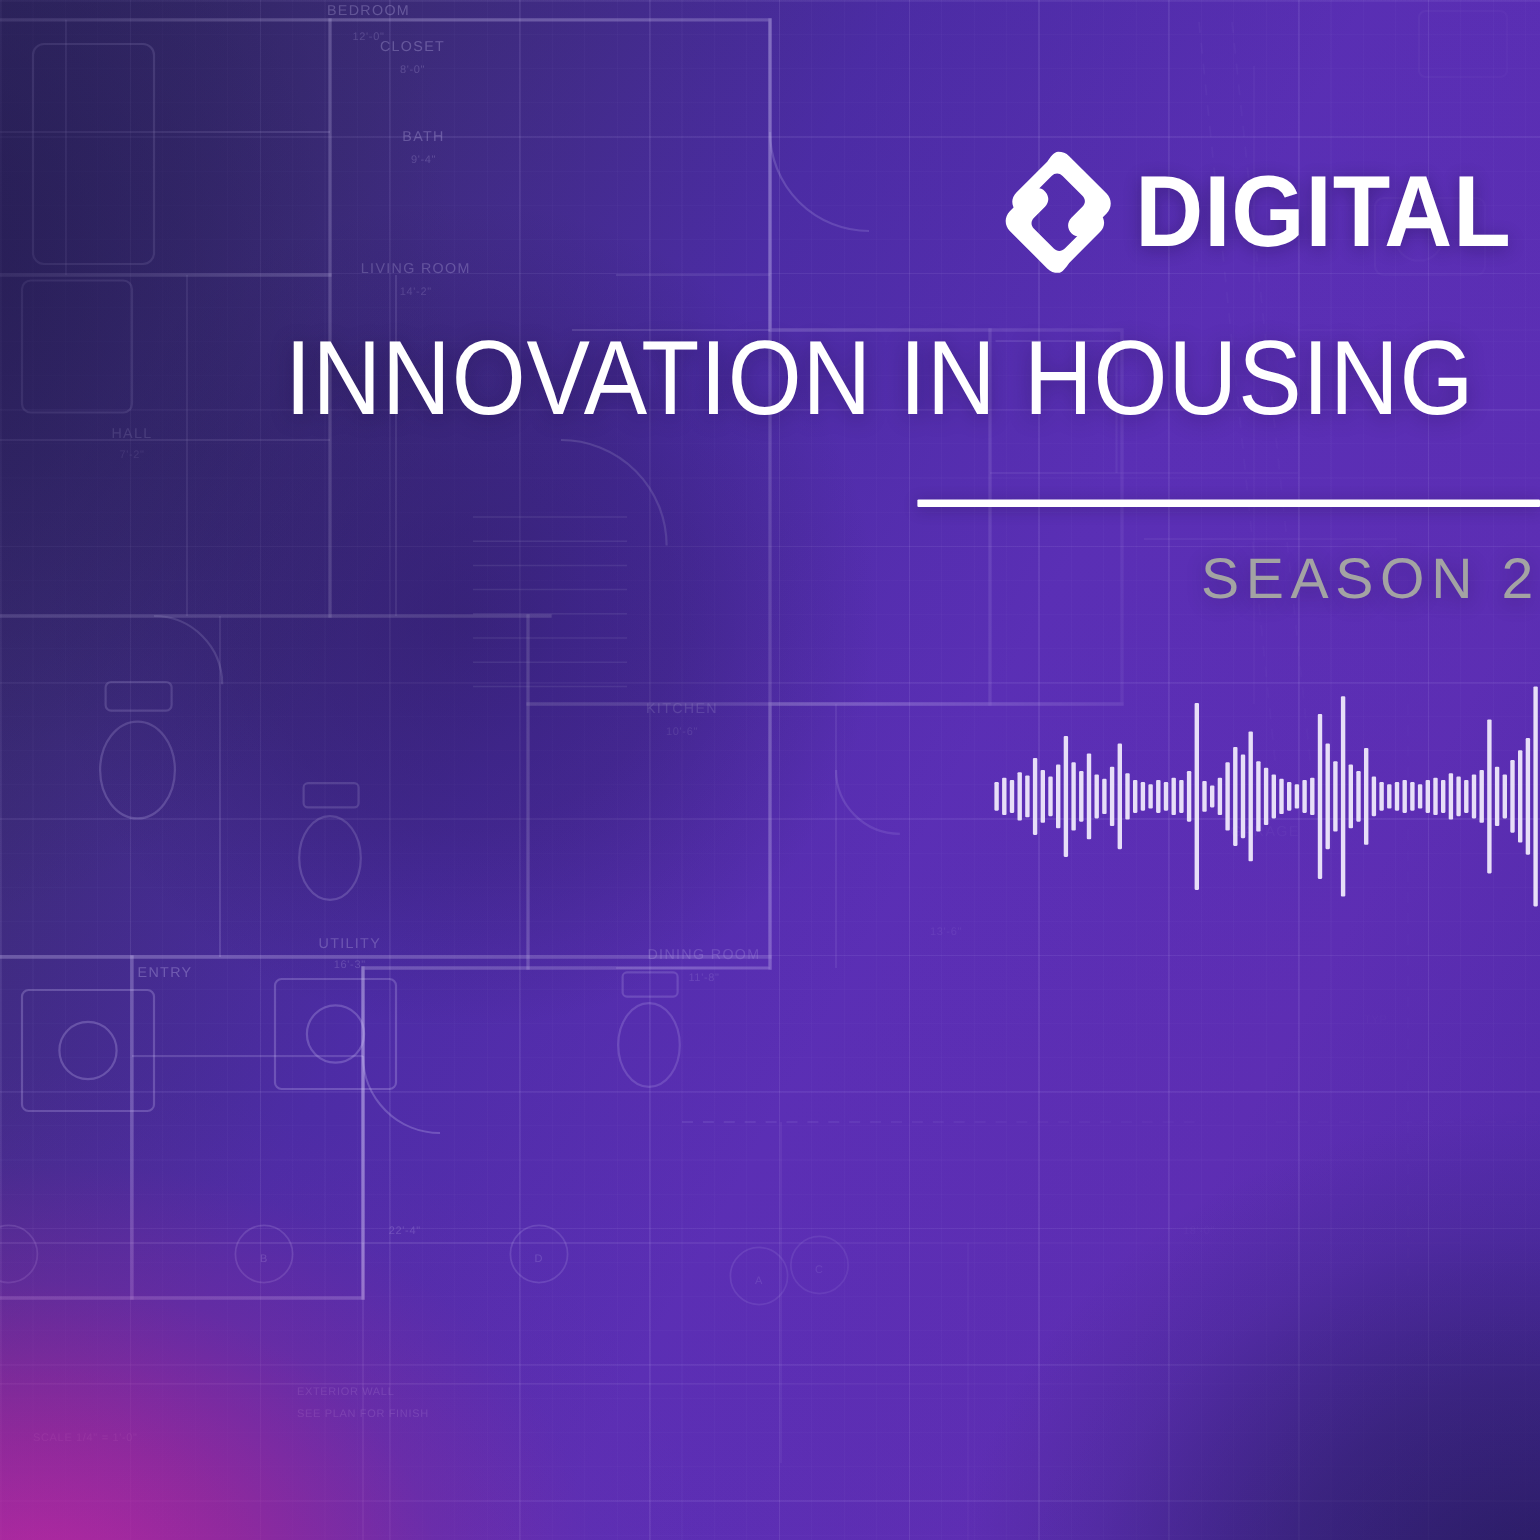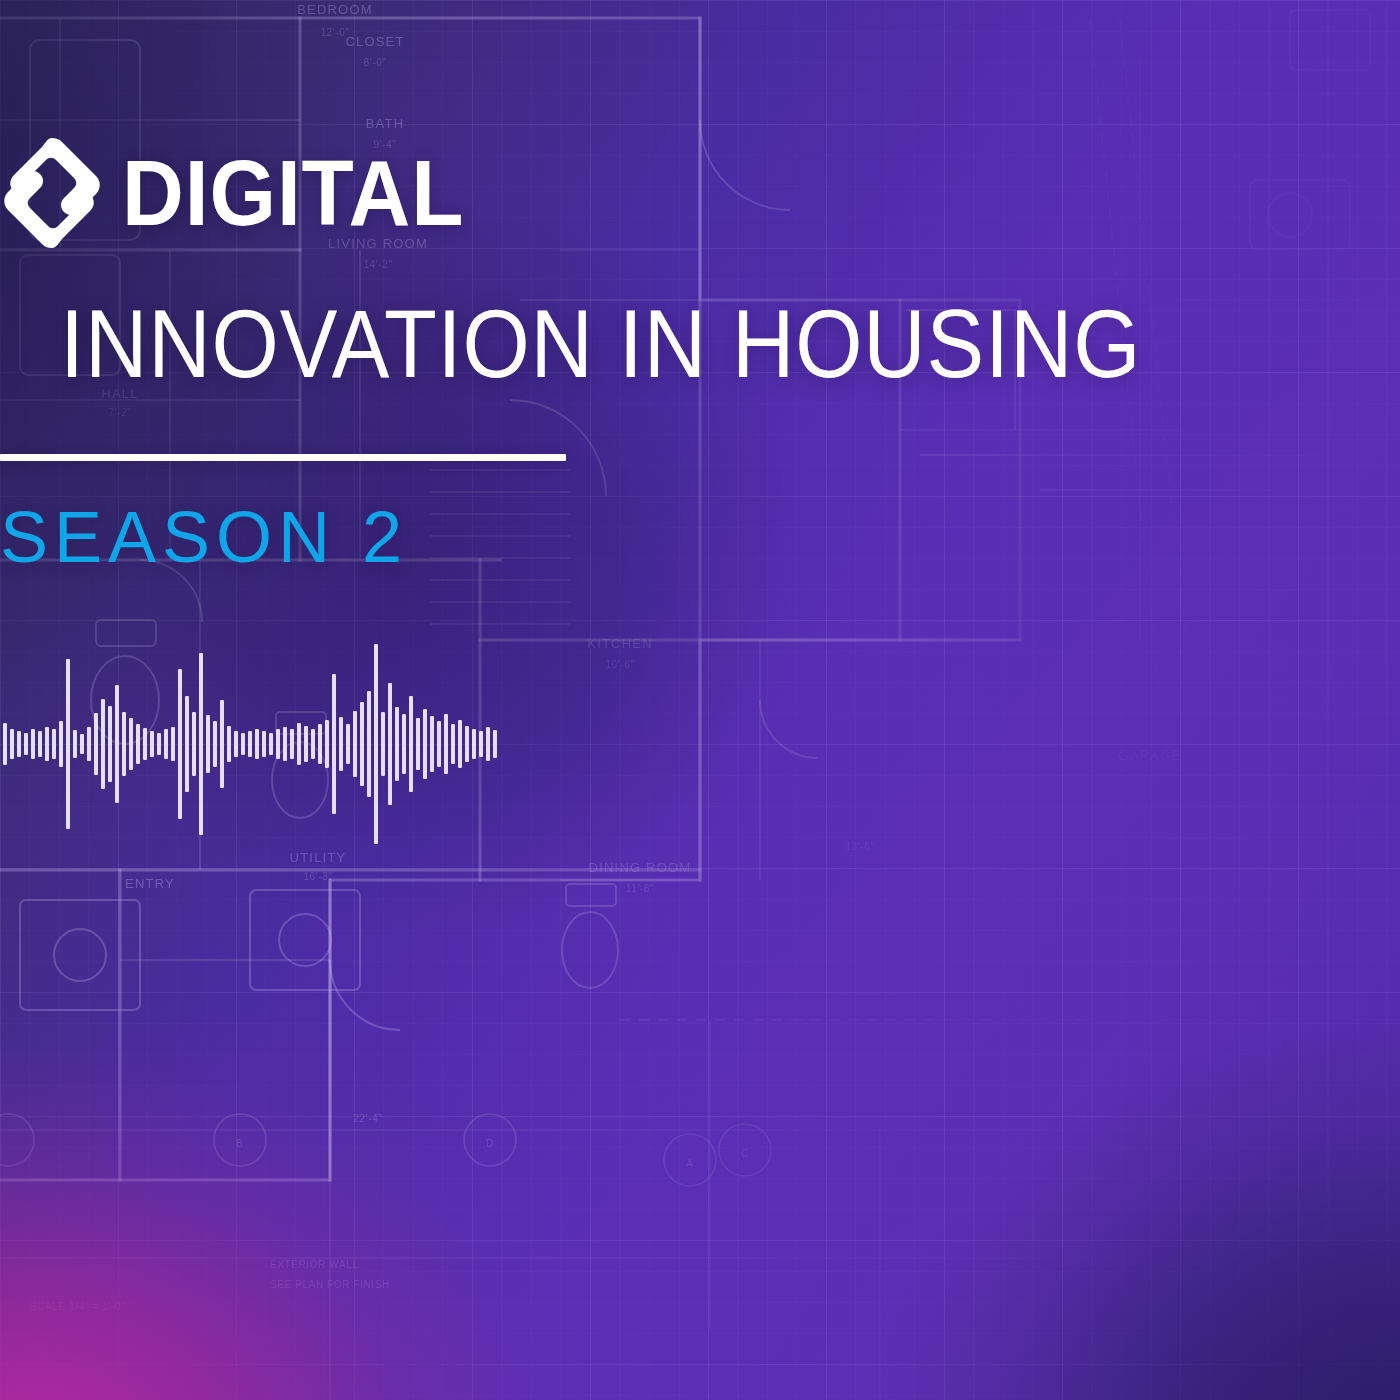--- a/index.html
+++ b/index.html
@@ -141,21 +141,21 @@
         rgba(90,46,180,0.10) 45%,
         rgba(120,40,160,0.08) 100%);
   }
 
   
   .content {
     position: absolute;
     inset: 0;
     display: flex;
     flex-direction: column;
-    align-items: flex-start;
+    align-items: flex-end;
   }
 
   
   .brand {
     display: flex;
     align-items: center;
     gap: 18px;
     margin-top: 134px;
     height: 118px;
   }
@@ -214,24 +214,24 @@
     margin-top: 62px;
     width: 566px;
     height: 7px;
     background: #ffffff;
     border-radius: 1px;
     box-shadow: 0 2px 14px rgba(22,12,54,0.30);
   }
 
   .season {
     margin-top: 40px;
-    color: #0ea5e9;
+    color: #a3a3a3;
     font-family: "Liberation Sans", sans-serif;
     font-weight: 400;
-    font-size: 72px;
+    font-size: 52px;
     line-height: 1;
     letter-spacing: 6px;
     white-space: nowrap;
     text-shadow: 0 3px 18px rgba(22,12,54,0.32);
   }
 
   
   .waveform {
     margin-top: 66px;
     width: 380px;

